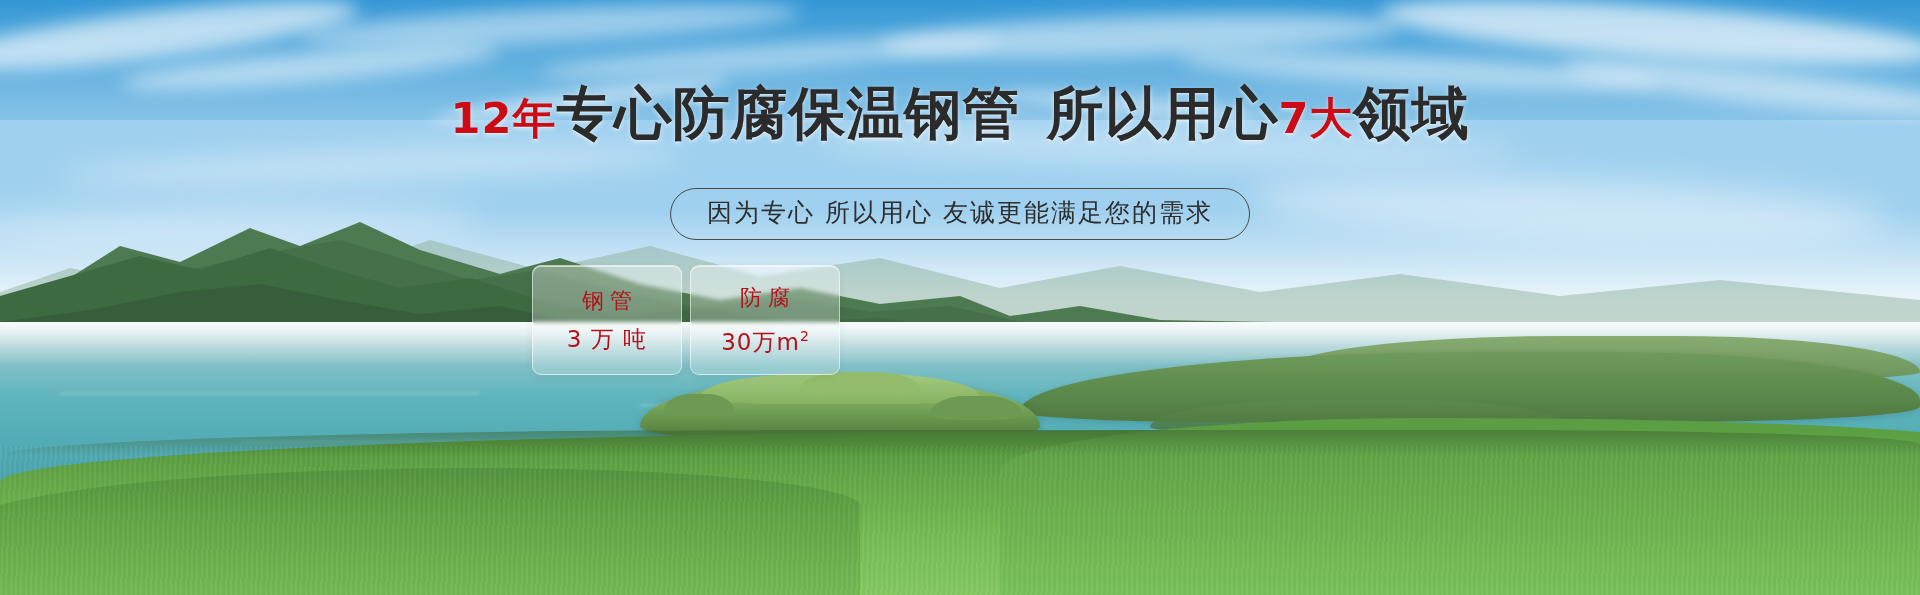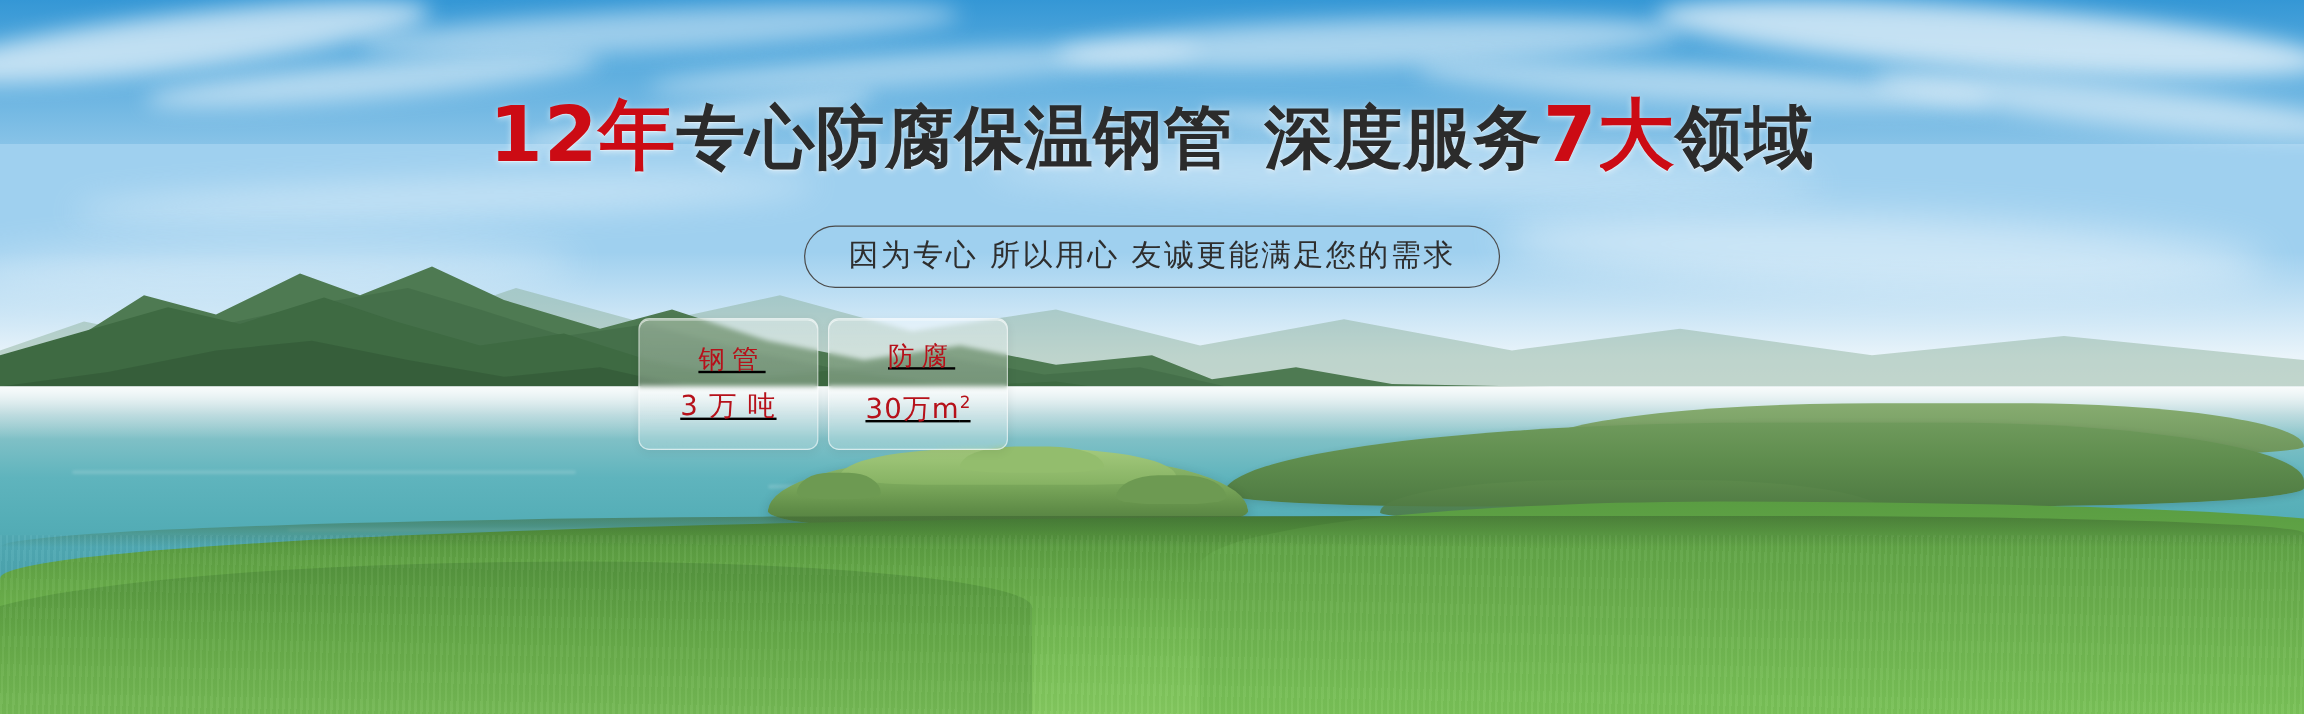--- a/index.html
+++ b/index.html
@@ -183,21 +183,21 @@
     text-align:center;
     font-family:"DejaVu Sans","Liberation Sans",sans-serif;
     font-weight:bold;
     font-size:57px;
     line-height:62px;
     letter-spacing:1px;
     white-space:nowrap;
     color:#2b2b2b;
     text-shadow:0 2px 5px rgba(255,255,255,.55), 0 1px 0 rgba(255,255,255,.4);
   }
-  .hl-red{ color:#cc0b14; font-size:64px; }
+  .hl-red{ color:#cc0b14; font-size:43px; }
   .hl-dark{ color:#2b2b2b; }
   .hl-gap{ display:inline-block; width:26px; }
 
   .subpill{
     position:absolute; left:50%; top:188px;
     transform:translateX(-50%);
     padding:9px 36px 11px;
     border:1.6px solid #4a4a4a;
     border-radius:26px;
     font-family:"DejaVu Sans","Liberation Sans",sans-serif;
@@ -207,21 +207,20 @@
     color:#2e2e2e;
     white-space:nowrap;
     background:transparent;
   }
 
   
   .cards{
     position:absolute; left:532px; top:265px;
     display:flex;
     gap:8px;
-    text-decoration:underline;
   }
   .card{
     width:150px;
     height:110px;
     border-radius:9px;
     background:linear-gradient(180deg,rgba(255,255,255,.34) 0%,rgba(255,255,255,.26) 55%,rgba(255,255,255,.20) 100%);
     border:1px solid rgba(255,255,255,.55);
     box-shadow:inset 0 1px 0 rgba(255,255,255,.6), 0 2px 8px rgba(0,0,0,.06);
     display:flex;
     flex-direction:column;
@@ -318,21 +317,21 @@
 
   <div class="grass"></div>
   <div class="grass-left"></div>
   <div class="grass-right"></div>
   <div class="grass-edge"></div>
   <div class="grass-tex"></div>
 
   <div class="content">
 
     <div class="headline">
-      <span class="hl-red">12年</span><span class="hl-dark">专心防腐保温钢管</span><span class="hl-gap"></span><span class="hl-dark">深度服务</span><span class="hl-red">7大</span><span class="hl-dark">领域</span>
+      <span class="hl-red">12年</span><span class="hl-dark">专心防腐保温钢管</span><span class="hl-gap"></span><span class="hl-dark">所以用心</span><span class="hl-red">7大</span><span class="hl-dark">领域</span>
     </div>
 
     <div class="subpill">因为专心 所以用心 友诚更能满足您的需求</div>
 
     <div class="cards">
 
       <div class="card">
         <div class="card-label">钢管</div>
         <div class="card-value"><span>3 万 吨</span></div>
       </div>

